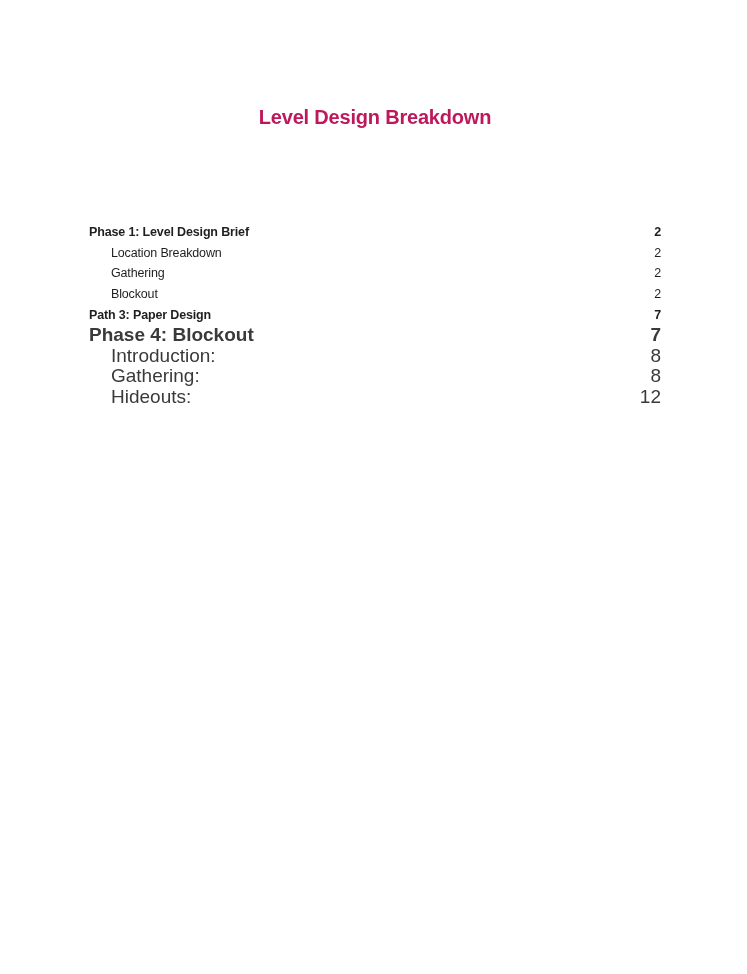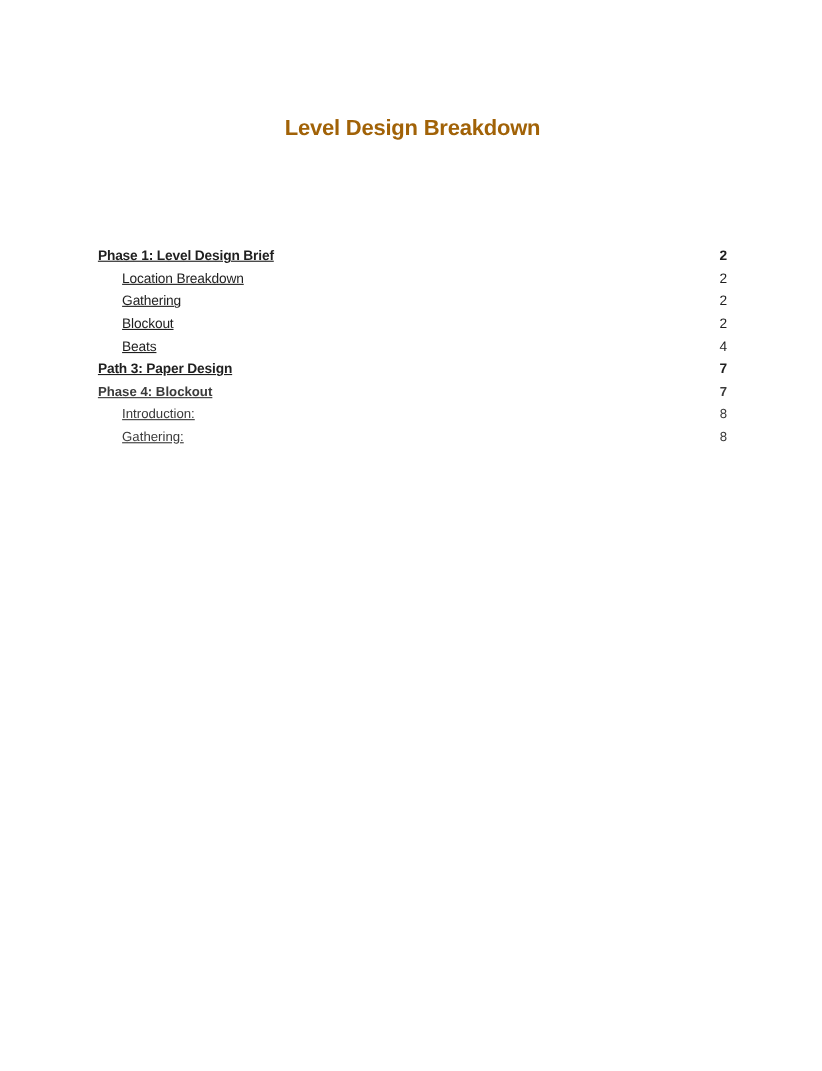--- a/index.html
+++ b/index.html
@@ -18,51 +18,50 @@
     overflow: hidden;
   }
   .doc-title {
     margin: 0;
     padding-top: 105px;
     text-align: center;
     font-size: 20px;
     line-height: 25px;
     font-weight: 700;
     letter-spacing: -0.2px;
-    color: #a16207;
+    color: #be185d;
   }
   .toc {
     margin-top: 92px;
   }
   .toc-row {
     display: flex;
     align-items: center;
     justify-content: space-between;
     height: 20.6px;
   }
   .toc-label {
     white-space: nowrap;
-    text-decoration: underline;
   }
   .toc-row.level-2 .toc-label {
     padding-left: 22px;
   }
   .toc-row.bold .toc-label,
   .toc-row.bold .toc-page {
     font-weight: 700;
   }
   
   .toc-row.style-a {
     font-size: 12.5px;
     letter-spacing: -0.15px;
     color: #1f1f1f;
   }
   
   .toc-row.style-b {
-    font-size: 12px;
+    font-size: 19px;
     color: #3a3a3a;
   }
   .toc-page {
     text-align: right;
   }
 </style>
 </head>
 <body>
 
 <div class="page">
@@ -79,34 +78,34 @@
         <span class="toc-page">2</span>
       </div>
       <div class="toc-row level-2 style-a">
         <span class="toc-label">Gathering</span>
         <span class="toc-page">2</span>
       </div>
       <div class="toc-row level-2 style-a">
         <span class="toc-label">Blockout</span>
         <span class="toc-page">2</span>
       </div>
-      <div class="toc-row level-2 style-a">
-        <span class="toc-label">Beats</span>
-        <span class="toc-page">4</span>
-      </div>
       <div class="toc-row level-1 style-a bold">
         <span class="toc-label">Path 3: Paper Design</span>
         <span class="toc-page">7</span>
       </div>
       <div class="toc-row level-1 style-b bold">
         <span class="toc-label">Phase 4: Blockout</span>
         <span class="toc-page">7</span>
       </div>
       <div class="toc-row level-2 style-b">
         <span class="toc-label">Introduction:</span>
         <span class="toc-page">8</span>
       </div>
       <div class="toc-row level-2 style-b">
         <span class="toc-label">Gathering:</span>
         <span class="toc-page">8</span>
       </div>
+      <div class="toc-row level-2 style-b">
+        <span class="toc-label">Hideouts:</span>
+        <span class="toc-page">12</span>
+      </div>
     </div>
 </div>
 
 </body></html>

